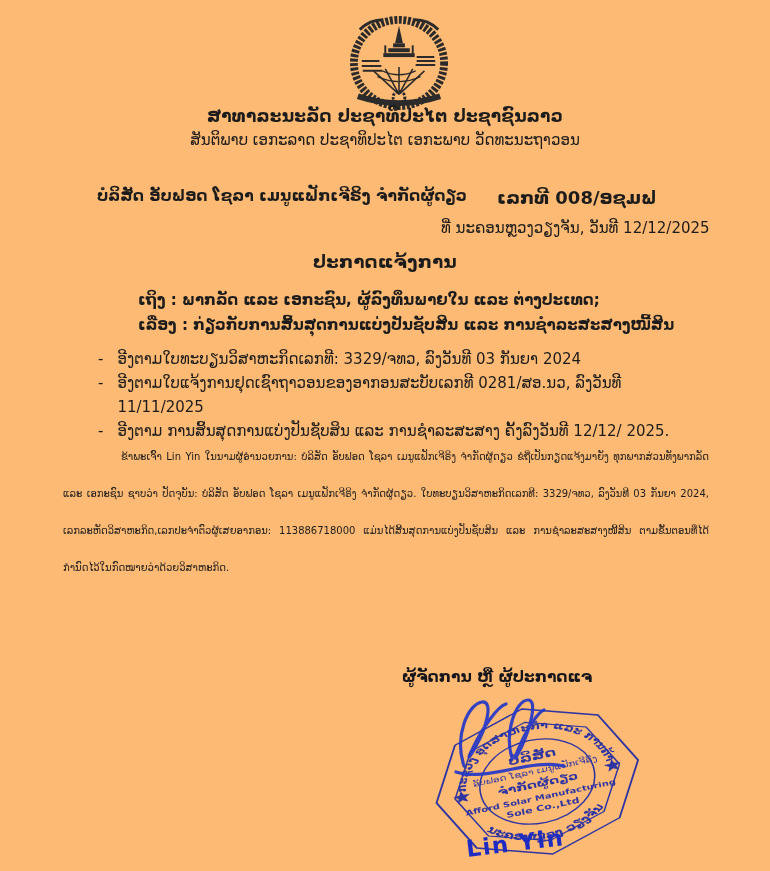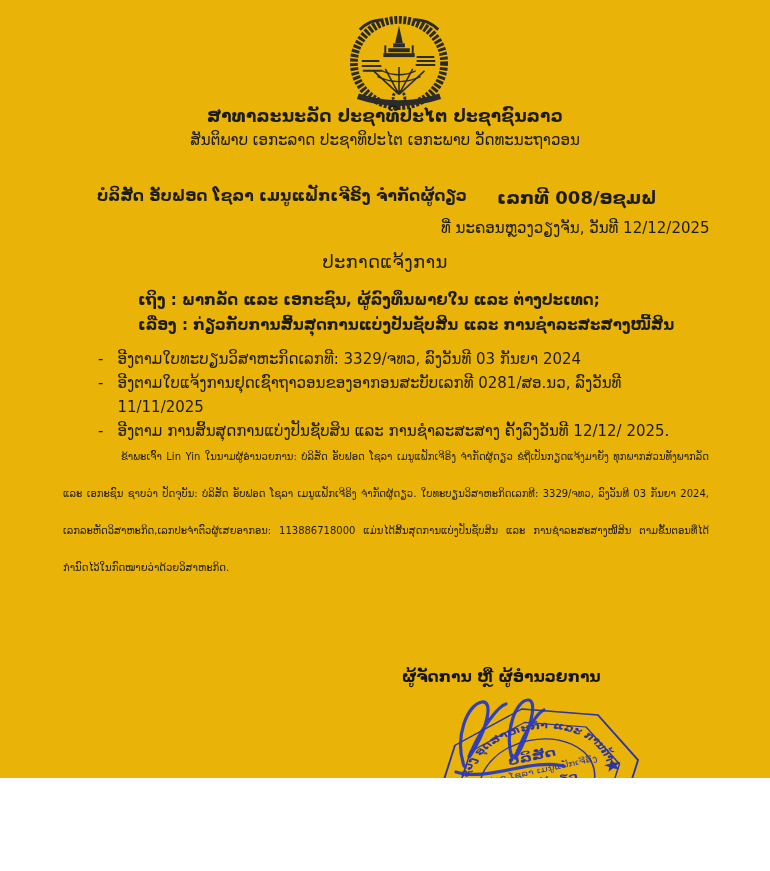--- a/index.html
+++ b/index.html
@@ -1,27 +1,27 @@
 <!DOCTYPE html>
 <html><head>
 <meta charset="utf-8">
 <style>
   html,body{margin:0;padding:0;background:#ffffff;}
   .page{
-    position:relative;width:770px;height:778px;background:#eab308;overflow:hidden;
+    position:relative;width:770px;height:871px;background:#fdba74;overflow:hidden;
     font-family:"DejaVu Sans","Liberation Sans",sans-serif;color:#1c1c1c;
   }
   .abs{position:absolute;}
   .center{width:100%;text-align:center;}
   .hdr1{top:106px;font-size:17px;font-weight:bold;letter-spacing:.2px;}
   .hdr2{top:131px;font-size:15px;font-weight:400;}
   .company-line{left:97px;top:187px;font-size:15.5px;font-weight:bold;text-align:right;}
   .ref-no{left:497px;top:187px;font-size:18px;font-weight:bold;}
   .place-date{left:441px;top:219px;font-size:15px;}
-  .doc-title{top:251px;font-size:18px;font-weight:normal;letter-spacing:.3px;}
+  .doc-title{top:251px;font-size:18px;font-weight:bold;letter-spacing:.3px;}
   .to-line{left:138px;top:291px;font-size:15px;font-weight:600;}
   .subject-line{left:138px;top:316px;font-size:15px;font-weight:600;}
   .refs{left:98px;top:347px;width:600px;font-size:15px;}
   .refs .ref-item{display:flex;gap:14px;line-height:24px;}
   .refs .dash{flex:0 0 auto;}
   .body-par{left:63px;top:438px;width:646px;font-size:10px;line-height:37px;
     text-align:justify;text-indent:58px;}
   .closing{left:190px;top:614px;font-size:15px;}
   .sig-title{left:402px;top:668px;font-size:15.5px;font-weight:bold;color:#15151c;}
   .stamp-wrap{left:424px;top:678px;width:220px;height:220px;
@@ -86,21 +86,21 @@
     </div>
     <div class="ref-item">
       <span class="dash">-</span>
       <span>ອີງຕາມ ການສິ້ນສຸດການແບ່ງປັນຊັບສິນ ແລະ ການຊຳລະສະສາງ ຄັ້ງລົງວັນທີ  12/12/ 2025.</span>
     </div>
   </div>
 
   <div class="abs body-par">ຂ້າພະເຈົ້າ Lin Yin   ໃນນາມຜູ້ອຳນວຍການ: ບໍລິສັດ ອັບຟອດ ໂຊລາ ເມນູແຟັກເຈີຣິງ  ຈຳກັດຜູ້ດຽວ ຂໍຖືເປັນກຽດແຈ້ງມາຍັງ ທຸກພາກສ່ວນທັງພາກລັດ ແລະ ເອກະຊົນ ຊາບວ່າ ປັດຈຸບັນ: ບໍລິສັດ ອັບຟອດ ໂຊລາ ເມນູແຟັກເຈີຣິງ ຈຳກັດຜູ້ດຽວ. ໃບທະບຽນວິສາຫະກິດເລກທີ: 3329/ຈທວ, ລົງວັນທີ 03 ກັນຍາ 2024, ເລກລະຫັດວິສາຫະກິດ,ເລກປະຈຳຕົວຜູ້ເສຍອາກອນ: 113886718000  ແມ່ນໄດ້ສິ້ນສຸດການແບ່ງປັນຊັບສິນ ແລະ ການຊຳລະສະສາງໜີ້ສິນ ຕາມຂັ້ນຕອນທີ່ໄດ້ກຳນົດໄວ້ໃນກົດໝາຍວ່າດ້ວຍວິສາຫະກິດ.</div>
 
 
-  <div class="abs sig-title">ຜູ້ຈັດການ ຫຼື ຜູ້ອຳນວຍການ</div>
+  <div class="abs sig-title">ຜູ້ຈັດການ ຫຼື ຜູ້ປະກາດແຈ</div>
 
   <div class="abs stamp-wrap">
     <svg width="220" height="220" viewBox="0 0 220 220">
       <g fill="none" stroke="#2e35a2" stroke-width="2">
         <polygon points="110,7 183,37 213,110 183,183 110,213 37,183 7,110 37,37"></polygon>
         <polygon points="110,26 169,50 194,110 169,170 110,194 51,170 26,110 51,50" stroke-width="1.6"></polygon>
         <circle cx="110" cy="110" r="58" stroke-width="1.6"></circle>
       </g>
       <defs>
         <path id="arcTop" d="M 38,110 A 72,72 0 0 1 182,110"></path>

